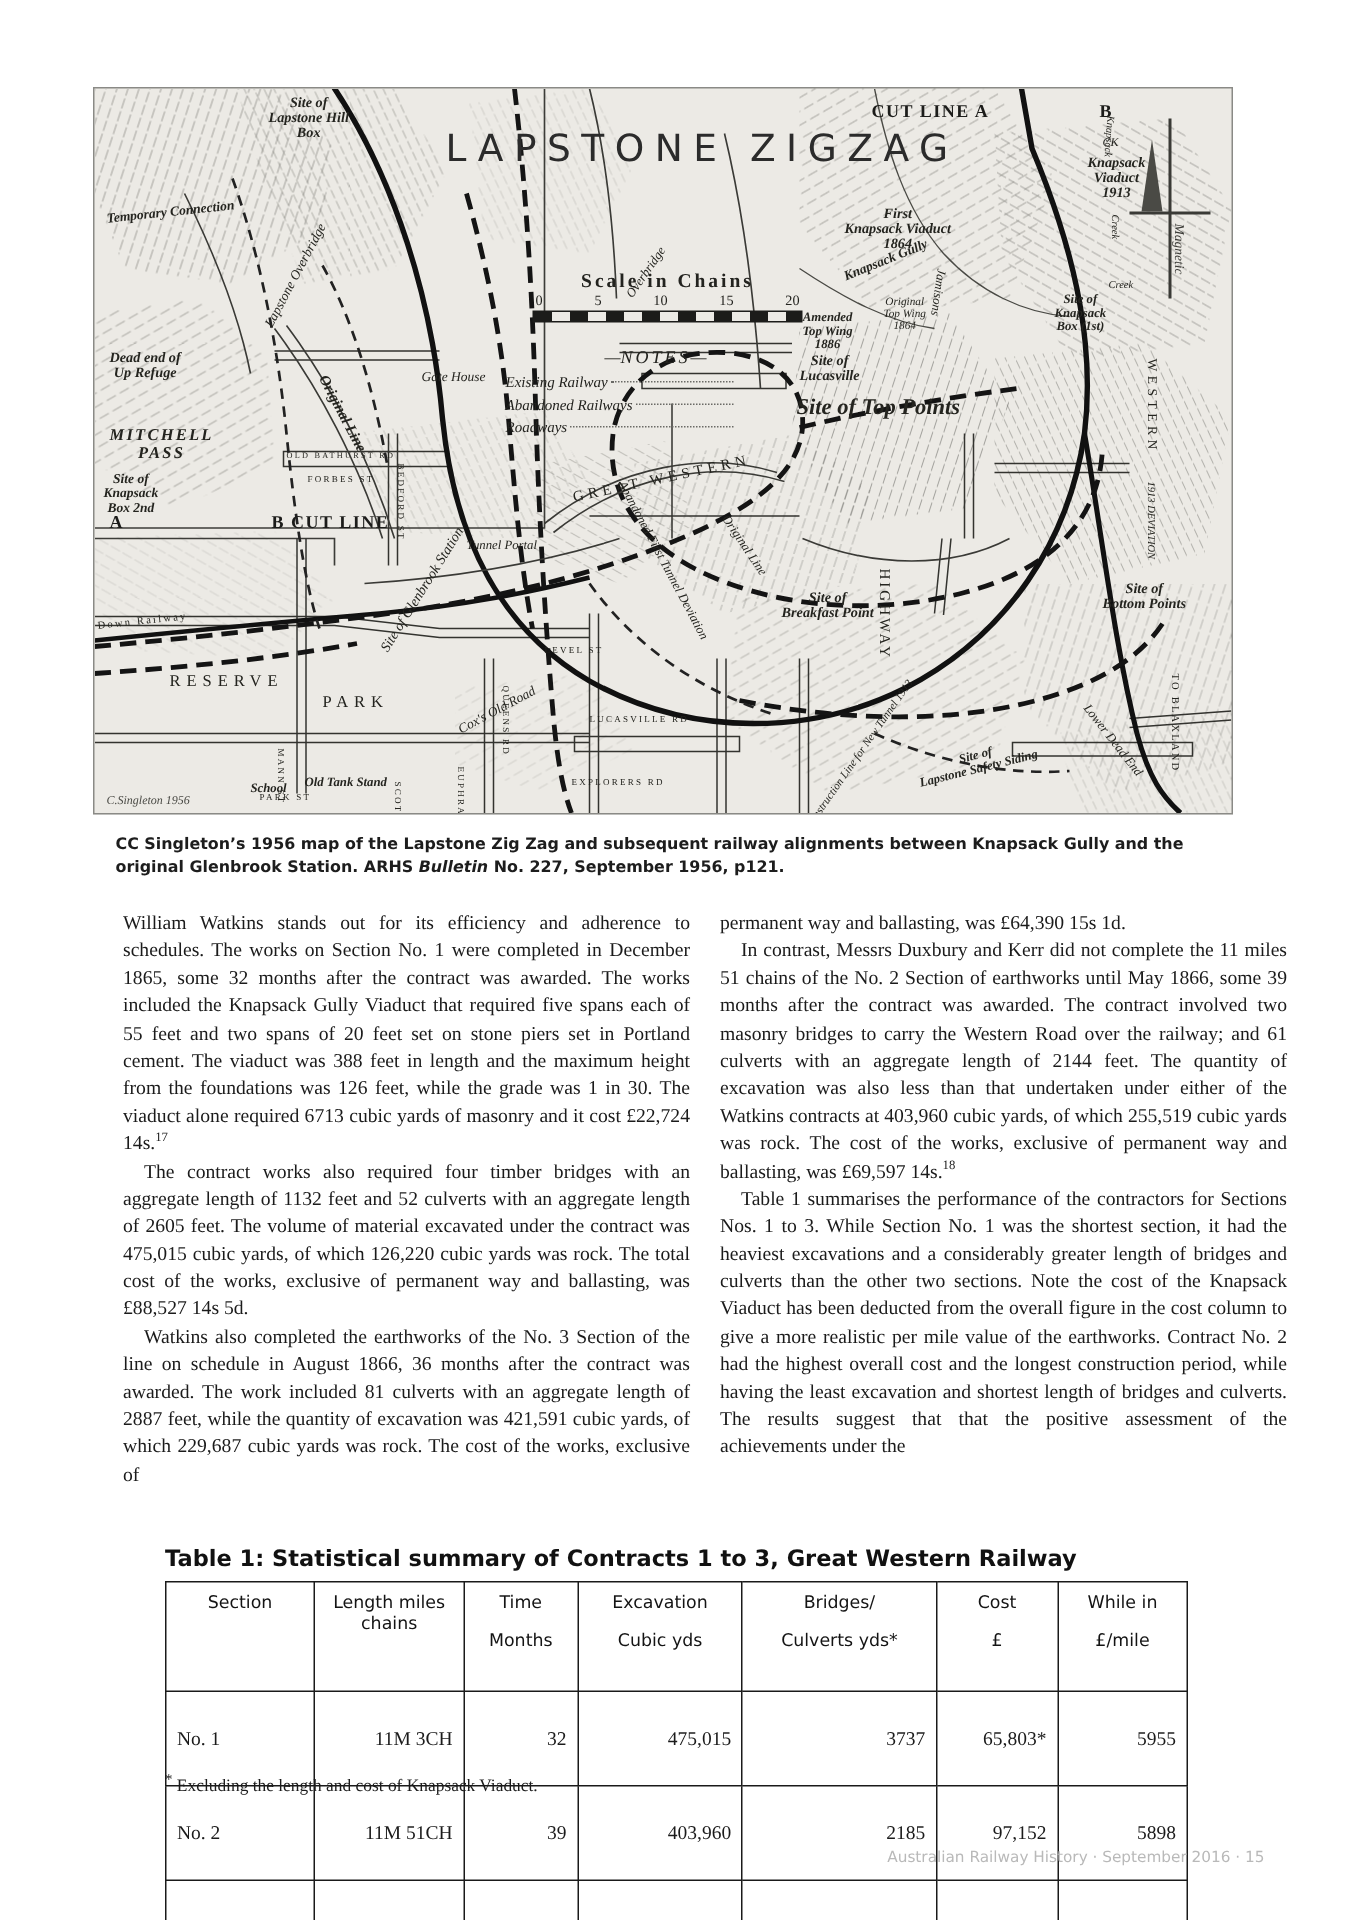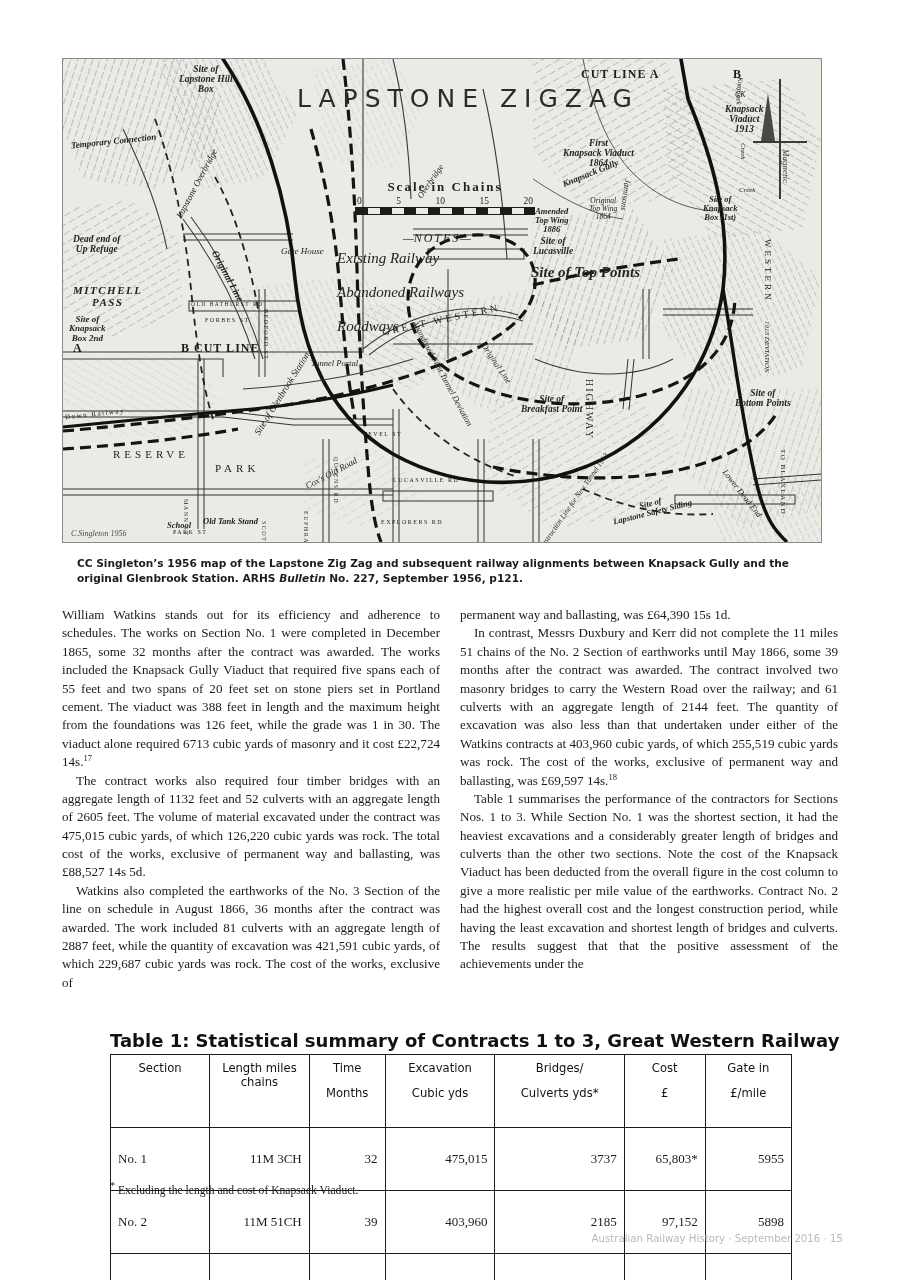--- a/index.html
+++ b/index.html
@@ -41,21 +41,21 @@
   .scalebar-bar{
     margin-top:1px;height:6px;border:1px solid #1c1c1a;
     background:repeating-linear-gradient(90deg,#1c1c1a 0 12px,#eceae5 12px 24px);
   }
   .notes{position:absolute;left:274px;top:172px;width:200px;}
   .notes-head{
     text-align:center;font-style:italic;font-size:12px;letter-spacing:2px;
     color:#23231f;
   }
   .notes-head::before,.notes-head::after{content:"—";letter-spacing:0;}
-  .note-row{display:flex;align-items:baseline;gap:2px;font-style:italic;font-size:15px;color:#23231f;margin-top:4px;flex-direction:column;}
+  .note-row{display:flex;align-items:baseline;gap:2px;font-style:italic;font-size:10px;color:#23231f;margin-top:4px;}
   .note-lbl{white-space:nowrap;}
   .note-dots{flex:1;border-bottom:1px dotted #6a6a66;position:relative;top:-3px;}
   .note-key{width:46px;height:8px;flex:none;}
   .key-solid{border-top:3px solid #1c1c1a;margin-top:3px;}
   .key-dash{border-top:4px dashed #1c1c1a;margin-top:2px;}
   .key-road{border-top:1.5px solid #1c1c1a;border-bottom:1.5px solid #1c1c1a;height:4px;margin-top:2px;}
 
   .map-label{
     position:absolute;font-family:"Liberation Serif", serif;
     font-style:italic;color:#24241f;white-space:nowrap;line-height:1.05;
@@ -87,33 +87,33 @@
     font-size:10.6px;line-height:1.45;color:#1d1d1d;font-weight:600;
   }
   .caption i{font-style:italic;}
 
   
   .col{
     position:absolute;top:606px;width:378px;
     font-family:"Liberation Serif", serif;
     font-size:13.1px;line-height:1.405;
     text-align:justify;color:#1b1b1b;
-    -webkit-hyphens:auto;hyphens:auto;
+    -webkit-hyphens:auto;hyphens:auto;margin-left:20px;
   }
   .col.left{left:62px;}
   .col.right{left:460px;}
   .col p{margin:0;}
   .col p + p{text-indent:14px;}
   sup{font-size:8.5px;vertical-align:super;line-height:0;}
 
   
   .table-title{
     position:absolute;left:110px;top:1030px;
     font-family:"DejaVu Sans", sans-serif;
-    font-weight:bold;font-size:18px;color:#111;white-space:nowrap;
+    font-weight:bold;font-size:15px;color:#111;white-space:nowrap;
   }
   table.stats{
     position:absolute;left:110px;top:1054px;
     width:682px;border-collapse:collapse;
     font-family:"Liberation Serif", serif;
   }
   table.stats th,table.stats td{
     border:1.6px solid #1a1a1a;
     padding:20px 7px;
   }
@@ -400,21 +400,21 @@
         </th>
         <th style="width:140px">
           <span>Bridges/</span>
           <span class="l2">Culverts yds*</span>
         </th>
         <th style="width:75px">
           <span>Cost</span>
           <span class="l2">£</span>
         </th>
         <th style="width:85px">
-          <span>Gate in</span>
+          <span>While in</span>
           <span class="l2">£/mile</span>
         </th>
       </tr>
     </thead>
     <tbody>
       <tr>
         <td class="sect">No. 1</td>
         <td class="num">11M 3CH</td>
         <td class="num">32</td>
         <td class="num">475,015</td>

